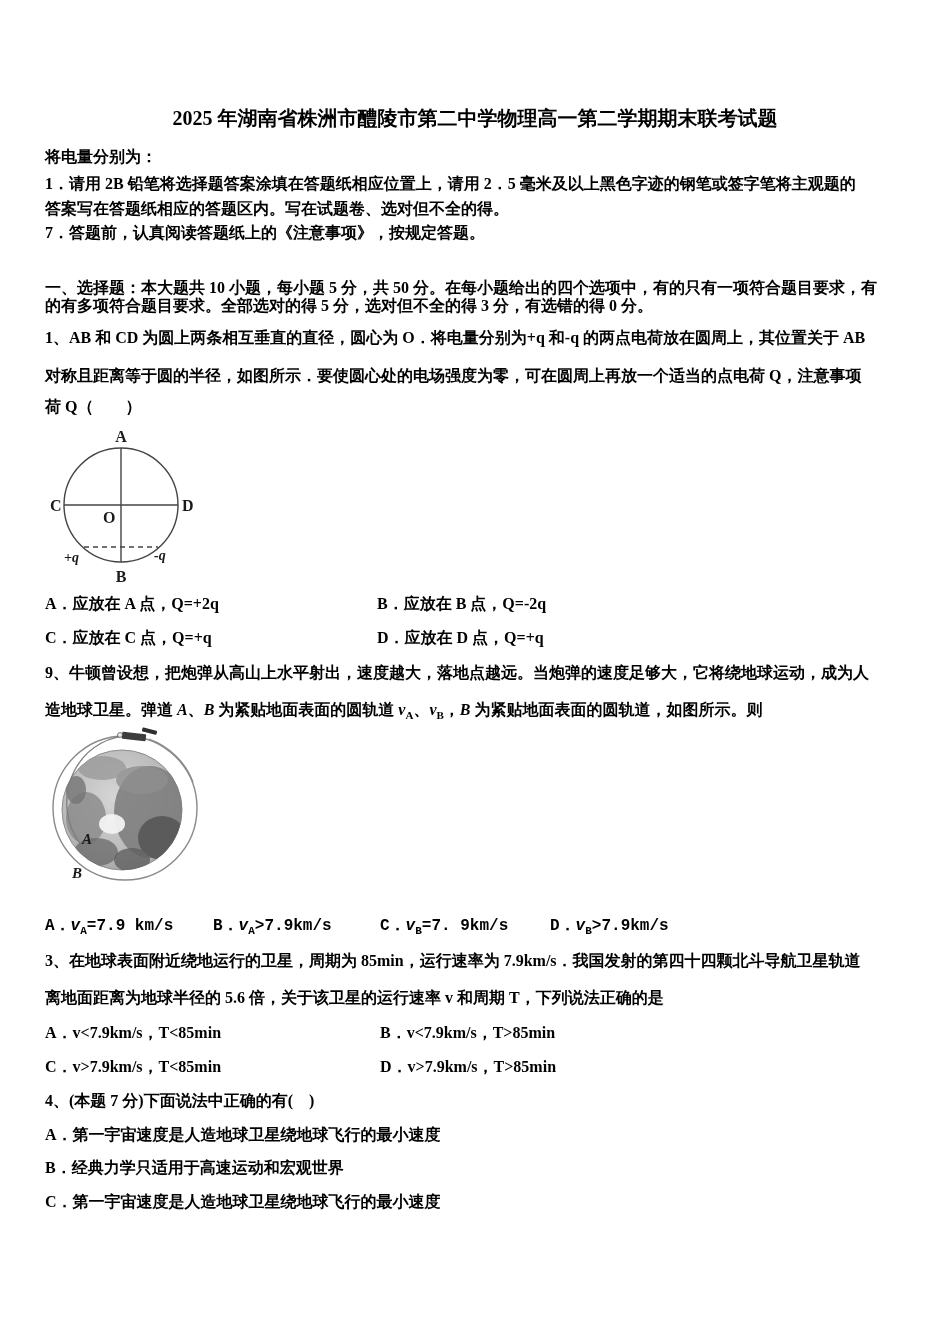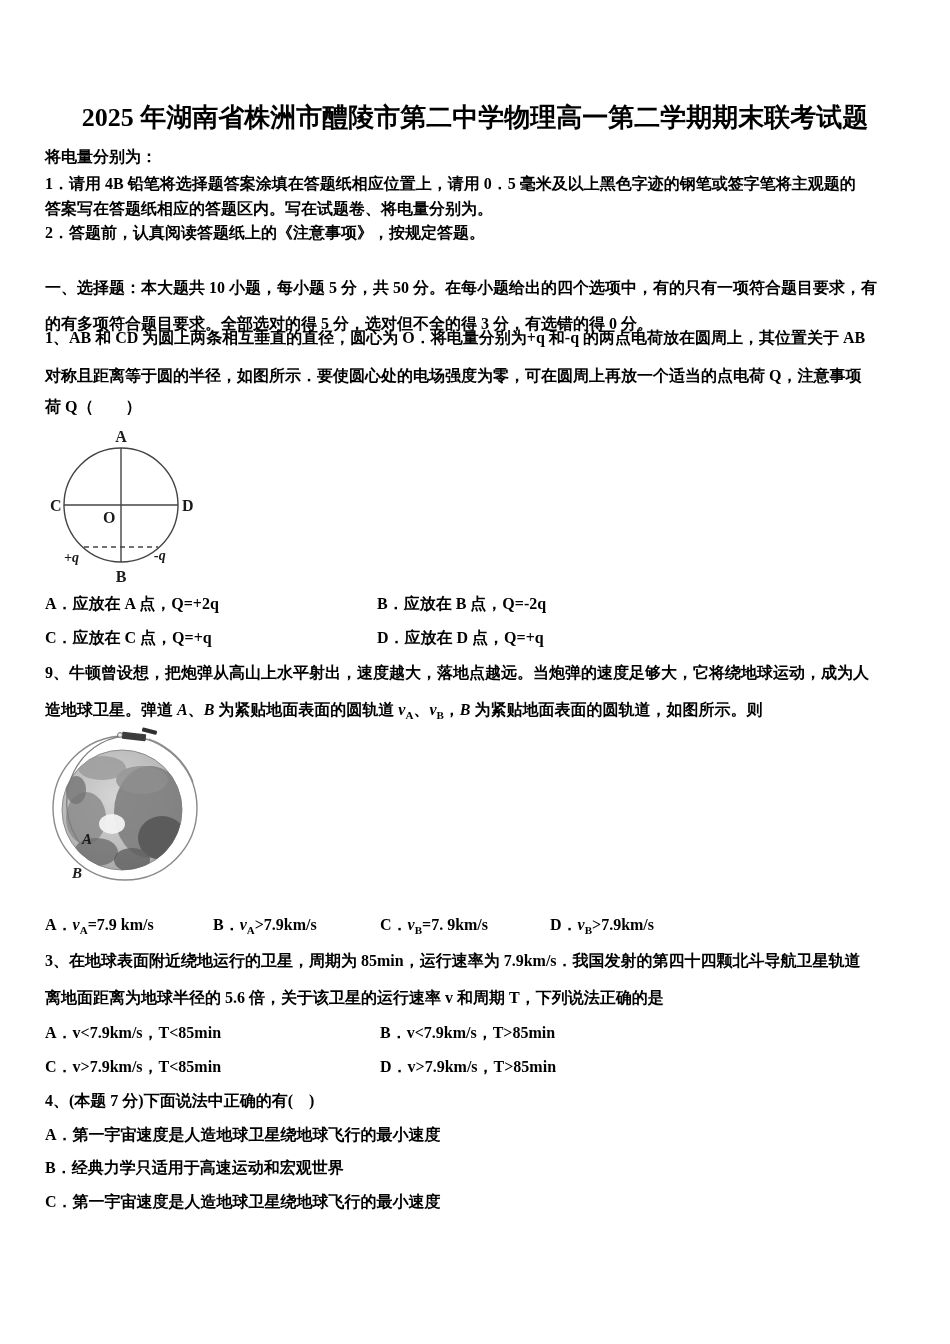--- a/index.html
+++ b/index.html
@@ -15,49 +15,49 @@
   .line {
     position: absolute;
     left: 45px;
     font-size: 16px;
     line-height: 22px;
     white-space: nowrap;
   }
   .title {
     left: 0; width: 950px;
     text-align: center;
-    font-size: 26px;
+    font-size: 20px;
     line-height: 26px;
   }
   .it { font-style: italic; }
   .sub {
     font-size: 11px;
     vertical-align: sub;
     font-style: normal;
   }
-  .opt-b { position: absolute; white-space: nowrap; }
+  .opt-b { position: absolute; white-space: nowrap; font-family: Liberation Mono, monospace; }
   svg text {
     font-family: "Liberation Serif", serif;
     font-weight: bold;
     fill: #1a1a1a;
   }
   .fig { position: absolute; }
 </style>
 </head>
 <body>
 
 <div class="line title" style="top:105px">2025 年湖南省株洲市醴陵市第二中学物理高一第二学期期末联考试题</div>
 
 <div class="line" style="top:146px">将电量分别为：</div>
-<div class="line" style="top:173px">1．请用 4B 铅笔将选择题答案涂填在答题纸相应位置上，请用 0．5 毫米及以上黑色字迹的钢笔或签字笔将主观题的</div>
-<div class="line" style="top:198px">答案写在答题纸相应的答题区内。写在试题卷、将电量分别为。</div>
-<div class="line" style="top:222px">2．答题前，认真阅读答题纸上的《注意事项》，按规定答题。</div>
+<div class="line" style="top:173px">1．请用 2B 铅笔将选择题答案涂填在答题纸相应位置上，请用 2．5 毫米及以上黑色字迹的钢笔或签字笔将主观题的</div>
+<div class="line" style="top:198px">答案写在答题纸相应的答题区内。写在试题卷、选对但不全的得。</div>
+<div class="line" style="top:222px">7．答题前，认真阅读答题纸上的《注意事项》，按规定答题。</div>
 
 <div class="line" style="top:277px">一、选择题：本大题共 10 小题，每小题 5 分，共 50 分。在每小题给出的四个选项中，有的只有一项符合题目要求，有</div>
-<div class="line" style="top:313px">的有多项符合题目要求。全部选对的得 5 分，选对但不全的得 3 分，有选错的得 0 分。</div>
+<div class="line" style="top:295px">的有多项符合题目要求。全部选对的得 5 分，选对但不全的得 3 分，有选错的得 0 分。</div>
 
 <div class="line" style="top:327px">1、AB 和 CD 为圆上两条相互垂直的直径，圆心为 O．将电量分别为+q 和-q 的两点电荷放在圆周上，其位置关于 AB</div>
 <div class="line" style="top:365px">对称且距离等于圆的半径，如图所示．要使圆心处的电场强度为零，可在圆周上再放一个适当的点电荷 Q，注意事项</div>
 <div class="line" style="top:396px">荷 Q（　　）</div>
 
 <svg class="fig" style="left:40px; top:426px" width="170" height="162" viewBox="0 0 170 162">
   <circle cx="81" cy="79" r="57" fill="none" stroke="#444" stroke-width="1.4"></circle>
   <line x1="81" y1="22" x2="81" y2="136" stroke="#444" stroke-width="1.4"></line>
   <line x1="24" y1="79" x2="138" y2="79" stroke="#444" stroke-width="1.4"></line>
   <line x1="44" y1="121" x2="118" y2="121" stroke="#444" stroke-width="1.3" stroke-dasharray="5 4"></line>

